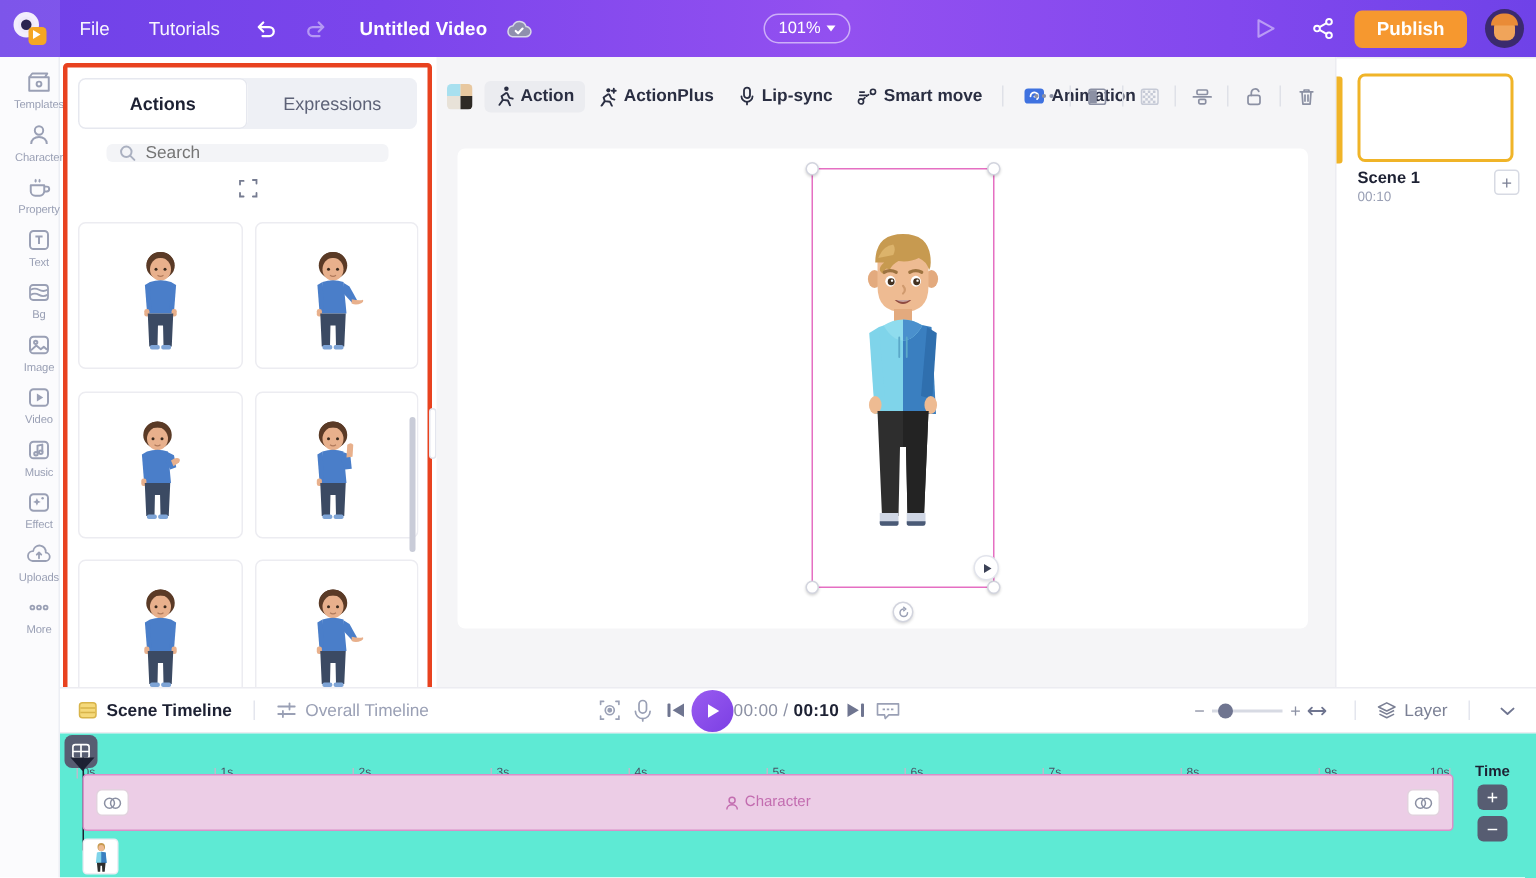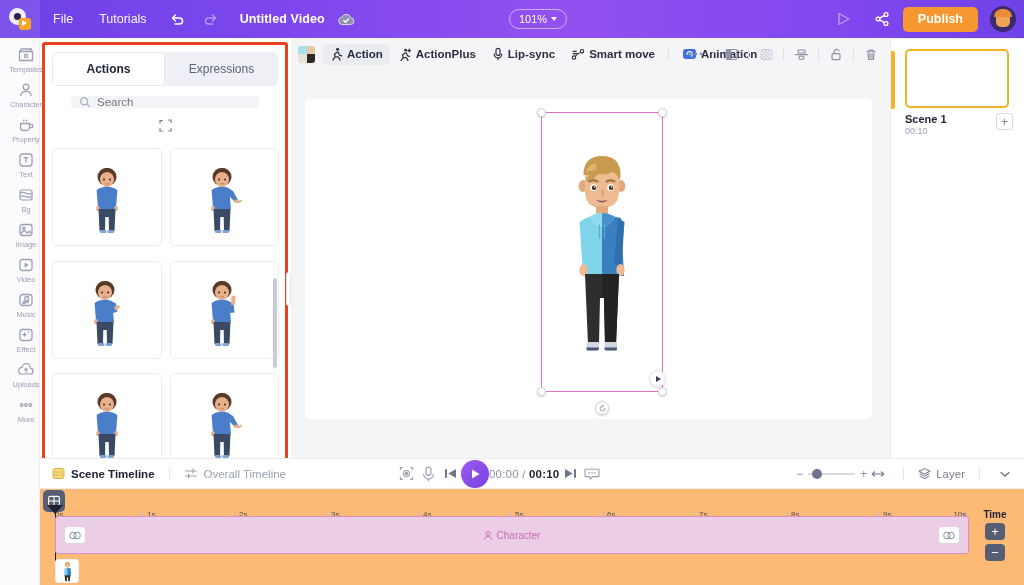--- a/index.html
+++ b/index.html
@@ -130,21 +130,21 @@
 
   
   .mini { width: 52px; height: 84px; }
 
   
   .canvas-wrap {
     position: absolute; left: 291px; top: 38px; width: 599px; height: 420px;
     background: #f5f5f7;
   }
   .canvas-toolbar {
-    position: absolute; left: 0; top: 0; width: 599px; height: 32px;
+    position: absolute; left: 0; top: 10px; width: 599px; height: 32px;
     display: flex; align-items: center; gap: 2px; padding-left: 7px;
   }
   .ct-swatch {
     width: 17px; height: 17px; border-radius: 3px; overflow: hidden; display: grid;
     grid-template-columns: 1fr 1fr; grid-template-rows: 1fr 1fr; margin-right: 6px; cursor: pointer;
   }
   .ct-btn {
     display: flex; align-items: center; gap: 4px; height: 21px; padding: 0 7px;
     font-size: 11.5px; color: #2a2e42; font-weight: bold; border-radius: 4px; cursor: pointer;
   }
@@ -218,21 +218,21 @@
   .timecode { font-size: 11.5px; color: #8b90a3; letter-spacing: .2px; }
   .timecode b { color: #1d2133; }
   .tl-right { position: absolute; right: 8px; display: flex; align-items: center; gap: 0; }
   .zoom-slider { display: flex; align-items: center; gap: 5px; }
   .zs-track { width: 47px; height: 2px; background: #d7dae3; position: relative; }
   .zs-knob { position: absolute; left: 4px; top: -4px; width: 10px; height: 10px; border-radius: 50%; background: #6f7590; }
   .zs-sign { font-size: 12px; color: #8b90a3; }
   .layer-btn { display: flex; align-items: center; gap: 5px; font-size: 11.5px; color: #7b8095; cursor: pointer; }
 
   
-  .timeline { position: absolute; left: 40px; top: 489px; width: 984px; height: 96px; background: #fdba74; }
+  .timeline { position: absolute; left: 40px; top: 489px; width: 984px; height: 96px; background: #5eead4; }
   .tl-split-btn {
     position: absolute; left: 3px; top: 1px; width: 22px; height: 22px; border-radius: 5px;
     background: #575d72; display: flex; align-items: center; justify-content: center; cursor: pointer;
   }
   .ruler { position: absolute; left: 11px; top: 23px; width: 920px; height: 13px; }
   .tickwrap { position: absolute; left: 0; top: 0; width: 100%; height: 13px; }
   .tick { position: absolute; top: 0; border-left: 1px solid #b9bdcc; height: 7px; }
   .tick span { position: absolute; left: 3px; top: -2px; font-size: 8px; color: #4a4f63; white-space: nowrap; }
   .playhead {
     position: absolute; left: 7px; top: 16px; width: 0; height: 0;

